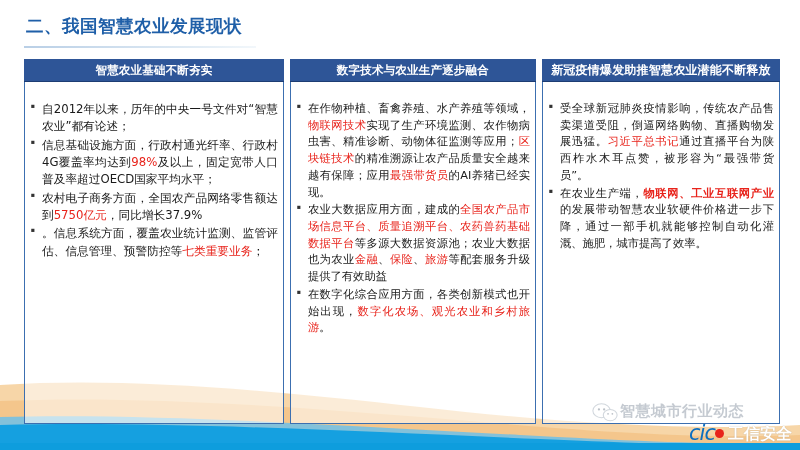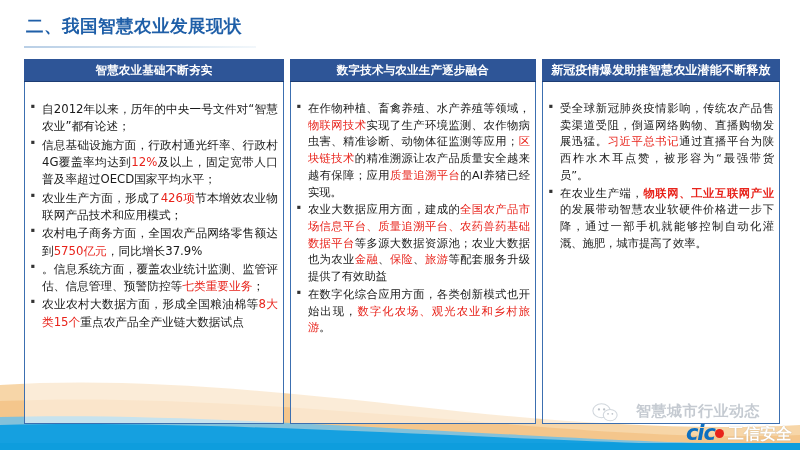--- a/index.html
+++ b/index.html
@@ -107,21 +107,21 @@
   .hl { color: #e8231b; }
   .hl-b { color: #e8231b; font-weight: bold; }
 
   
   .watermark {
     position: absolute;
     left: 592px; top: 402px;
     z-index: 5;
     display: flex;
     align-items: flex-end;
-    gap: 20px;
+    gap: 4px;
     opacity: 0.45;
     pointer-events: none;
   }
   .wm-text {
     font-size: 15px;
     font-weight: bold;
     color: #7f8c9b;
     white-space: nowrap;
     letter-spacing: 0.5px;
   }
@@ -132,21 +132,21 @@
   .logo {
     position: absolute;
     right: 8px; bottom: 6px;
     z-index: 6;
     display: flex;
     align-items: center;
     gap: 3px;
   }
   .logo-cic {
     font-size: 21px;
-    font-weight: bold;
+    font-weight: normal;
     font-style: italic;
     color: #0d6fc0;
     letter-spacing: -1px;
     line-height: 1;
   }
   .logo-dot {
     width: 9px; height: 9px;
     border-radius: 50%;
     background: #e8231b;
     display: inline-block;
@@ -177,34 +177,32 @@
   <div class="slide-title">二、我国智慧农业发展现状</div>
   <div class="title-rule"></div>
 
   <div class="columns">
 
     <div class="col c1">
       <div class="col-head">智慧农业基础不断夯实</div>
       <div class="col-body">
         <ul class="bullets">
           <li>自2012年以来，历年的中央一号文件对“智慧农业”都有论述；</li>
-          <li>信息基础设施方面，行政村通光纤率、行政村4G覆盖率均达到<span class="hl">12%</span>及以上，固定宽带人口普及率超过OECD国家平均水平；</li>
-          <li>农业生产方面，形成了<span class="hl">426项</span>节本增效农业物联网产品技术和应用模式；</li>
+          <li>信息基础设施方面，行政村通光纤率、行政村4G覆盖率均达到<span class="hl">98%</span>及以上，固定宽带人口普及率超过OECD国家平均水平；</li>
           <li>农村电子商务方面，全国农产品网络零售额达到<span class="hl">5750亿元</span>，同比增长37.9%</li>
           <li>。信息系统方面，覆盖农业统计监测、监管评估、信息管理、预警防控等<span class="hl">七类重要业务</span>；</li>
-          <li>农业农村大数据方面，形成全国粮油棉等<span class="hl">8大类15个</span>重点农产品全产业链大数据试点</li>
         </ul>
       </div>
     </div>
 
     <div class="col c2">
       <div class="col-head">数字技术与农业生产逐步融合</div>
       <div class="col-body">
         <ul class="bullets">
-          <li>在作物种植、畜禽养殖、水产养殖等领域，<span class="hl">物联网技术</span>实现了生产环境监测、农作物病虫害、精准诊断、动物体征监测等应用；<span class="hl">区块链技术</span>的精准溯源让农产品质量安全越来越有保障；应用<span class="hl">质量追溯平台</span>的AI养猪已经实现。</li>
+          <li>在作物种植、畜禽养殖、水产养殖等领域，<span class="hl">物联网技术</span>实现了生产环境监测、农作物病虫害、精准诊断、动物体征监测等应用；<span class="hl">区块链技术</span>的精准溯源让农产品质量安全越来越有保障；应用<span class="hl">最强带货员</span>的AI养猪已经实现。</li>
           <li>农业大数据应用方面，建成的<span class="hl">全国农产品市场信息平台、质量追溯平台、农药兽药基础数据平台</span>等多源大数据资源池；农业大数据也为农业<span class="hl">金融</span>、<span class="hl">保险</span>、<span class="hl">旅游</span>等配套服务升级提供了有效助益</li>
           <li>在数字化综合应用方面，各类创新模式也开始出现，<span class="hl">数字化农场、观光农业和乡村旅游</span>。</li>
         </ul>
       </div>
     </div>
 
     <div class="col c3">
       <div class="col-head">新冠疫情爆发助推智慧农业潜能不断释放</div>
       <div class="col-body">
         <ul class="bullets">

